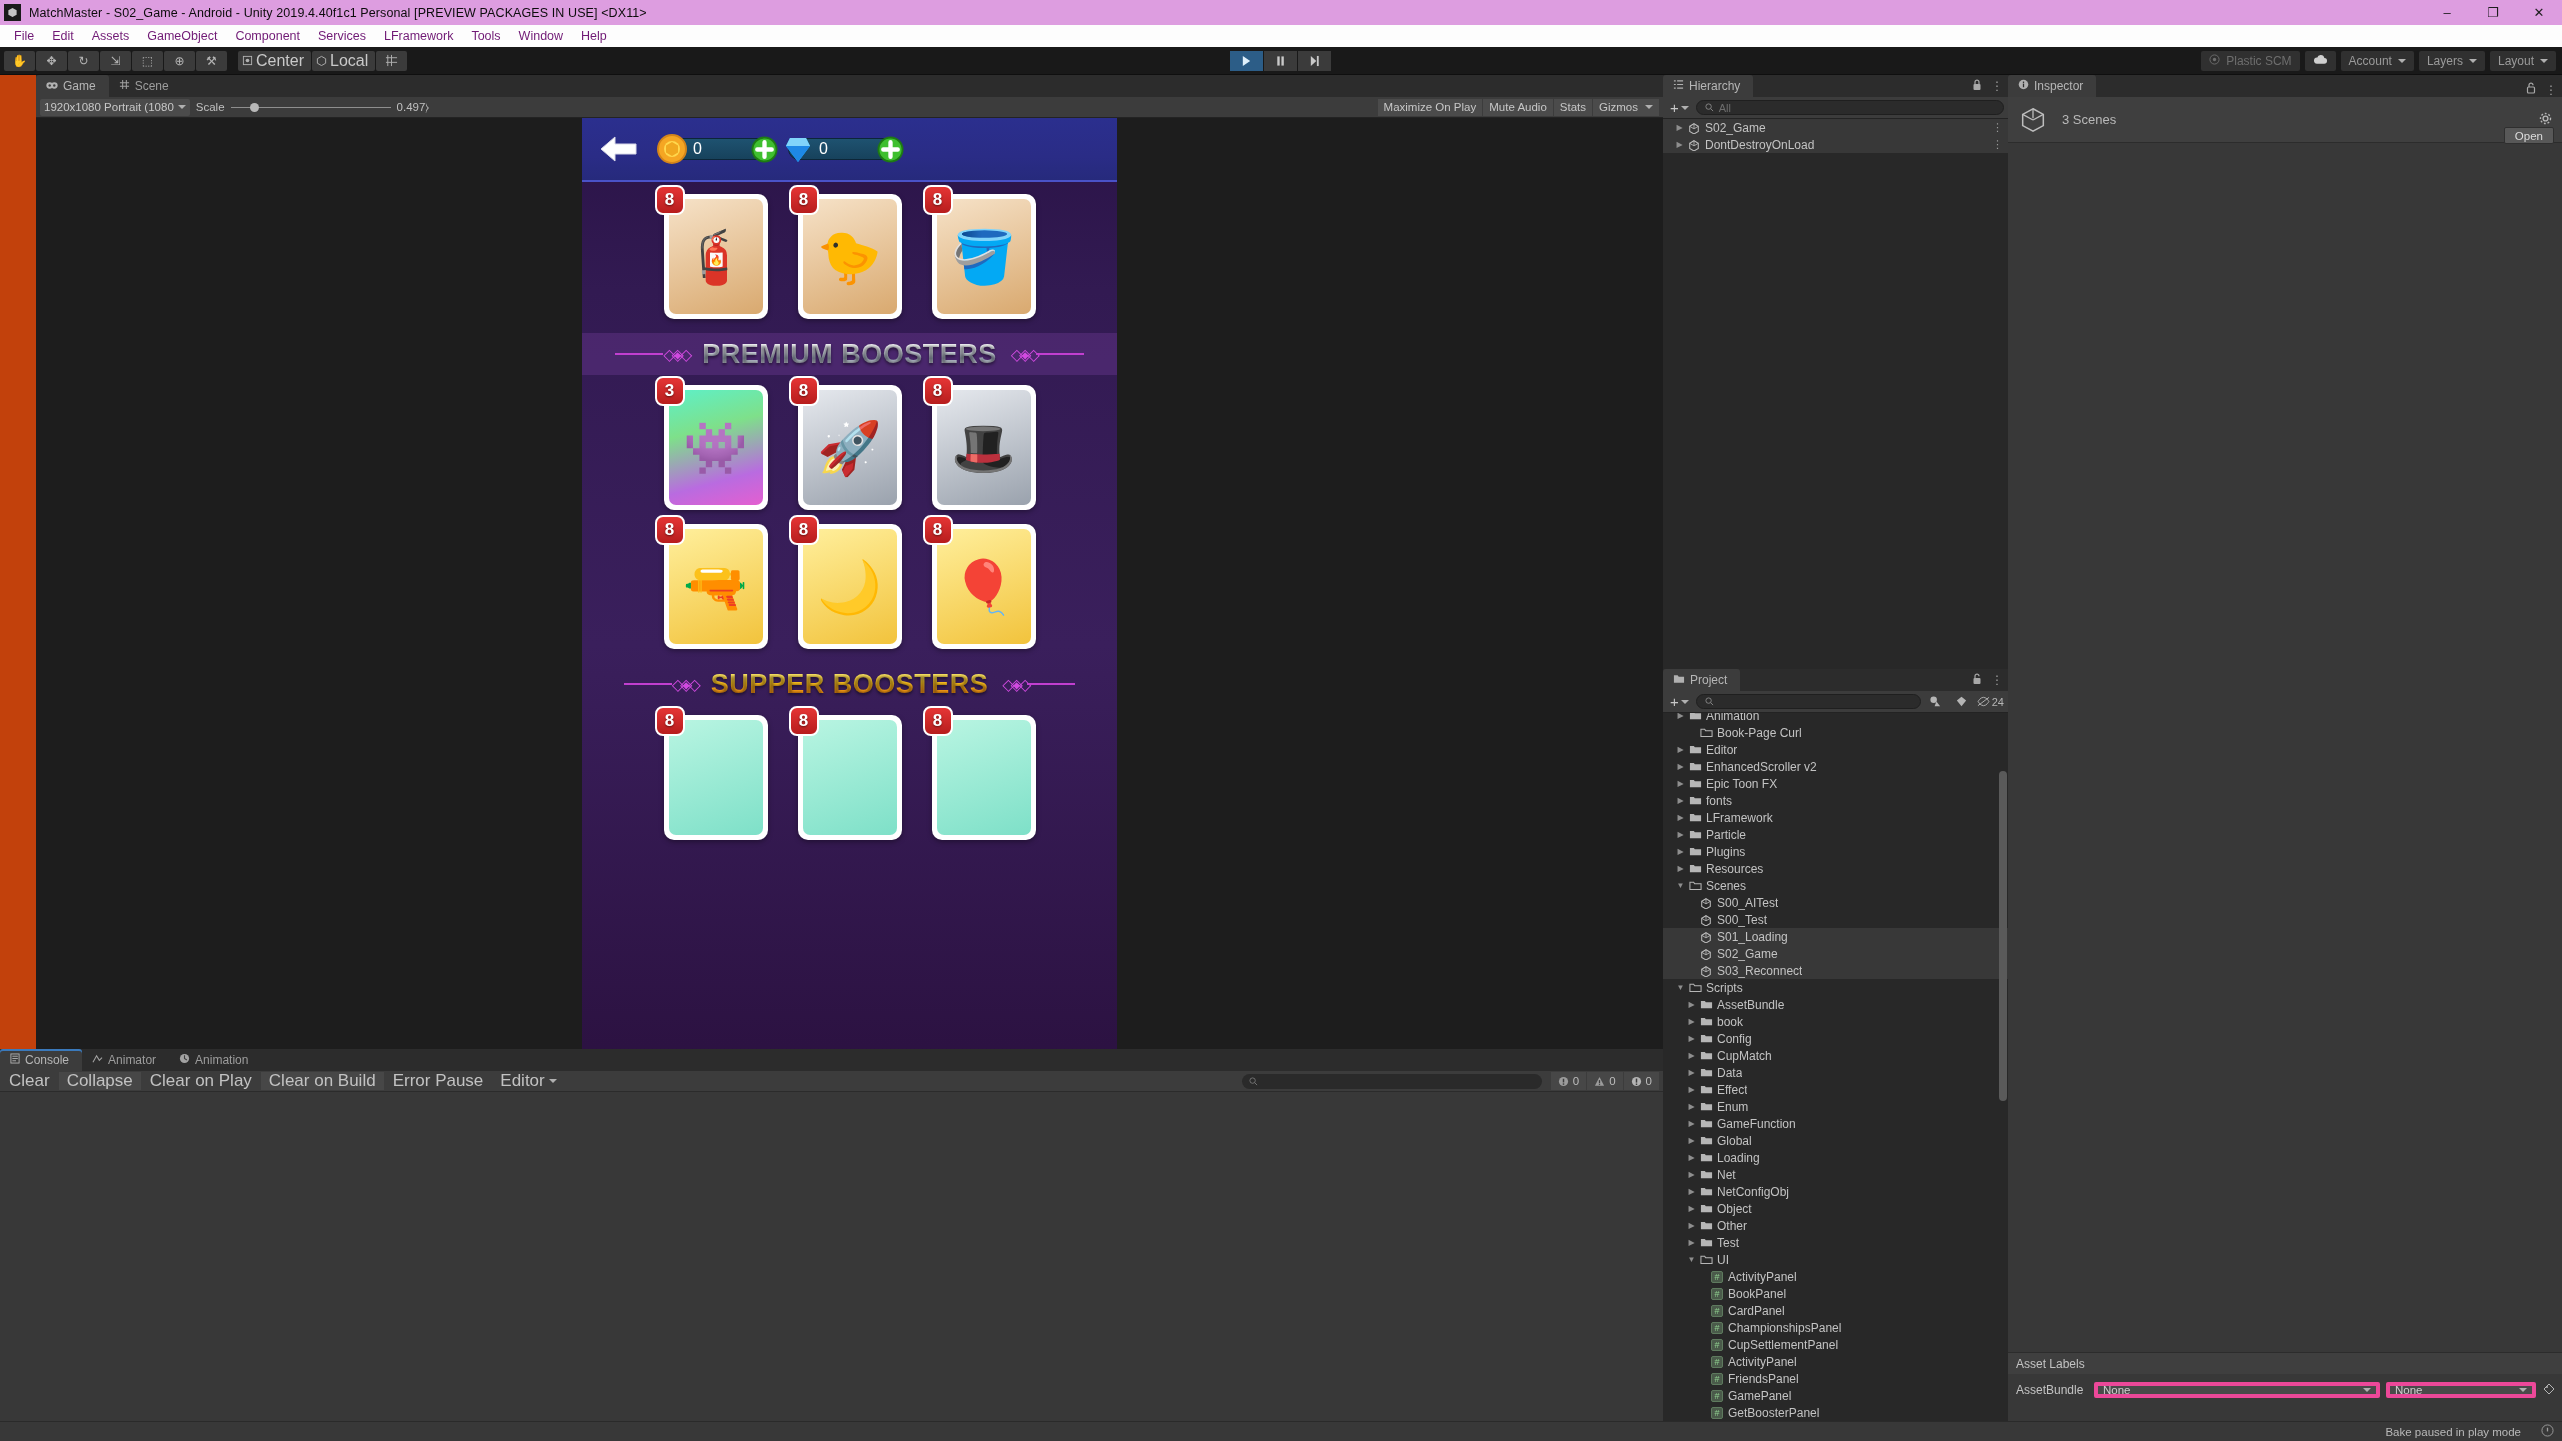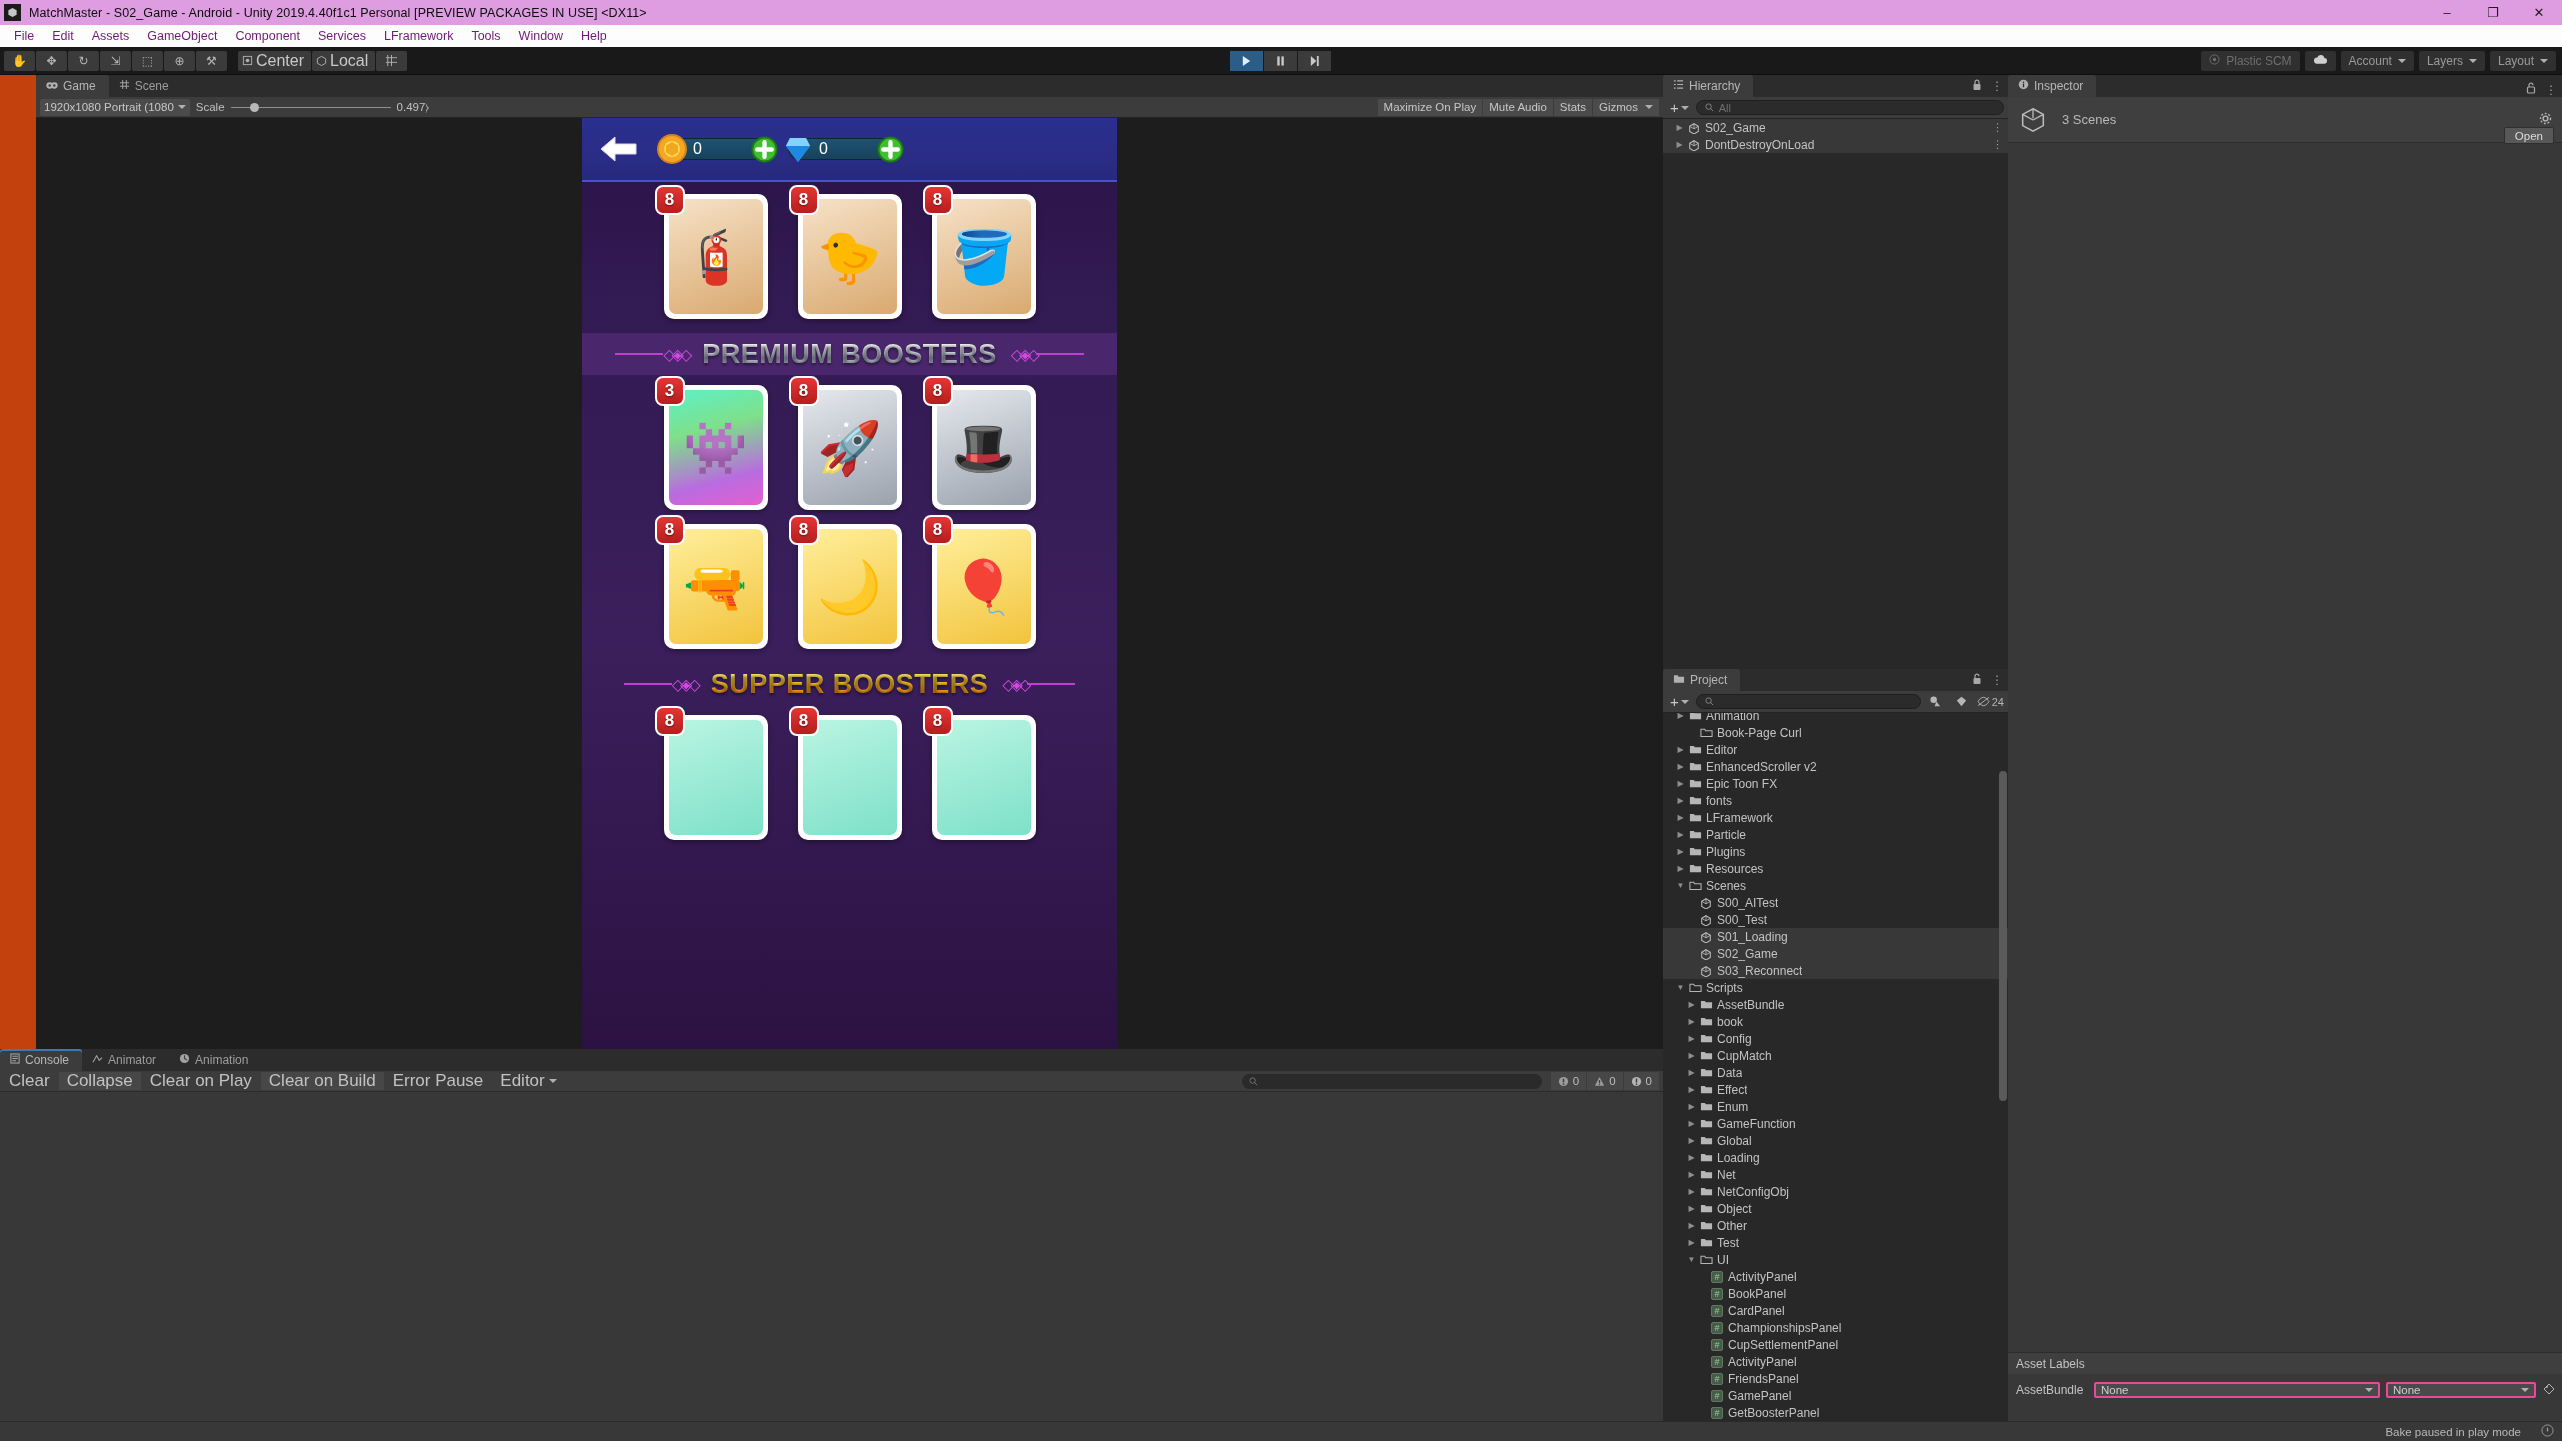--- a/index.html
+++ b/index.html
@@ -268,21 +268,21 @@
   .assetlabels {
     position: absolute; left: 0; right: 0; bottom: 47px; height: 22px; background: #3f3f3f;
     display: flex; align-items: center; padding-left: 8px; color: #c3c3c3; font-size: 12px;
     border-top: 1px solid #2c2c2c;
   }
   .bundlerow {
     position: absolute; left: 0; right: 0; bottom: 20px; height: 22px; display: flex;
     align-items: center; padding: 0 6px 0 8px; gap: 6px; font-size: 12px; color: #c3c3c3;
   }
   .bundledrop {
-    height: 16px; background: #4a4a4a; border: 2px solid #ec4899; border-radius: 2px;
+    height: 16px; background: #4a4a4a; border: 4px solid #ec4899; border-radius: 2px;
     display: flex; align-items: center; justify-content: space-between; padding: 0 5px;
     font-size: 11.5px; color: #cfcfcf;
   }
 
   
   .statusbar {
     height: 20px; flex: 0 0 20px; background: #383838; display: flex; align-items: center;
     justify-content: flex-end; padding-right: 8px; gap: 20px; font-size: 11.5px; color: #b9b9b9;
     border-top: 1px solid #2a2a2a;
   }

